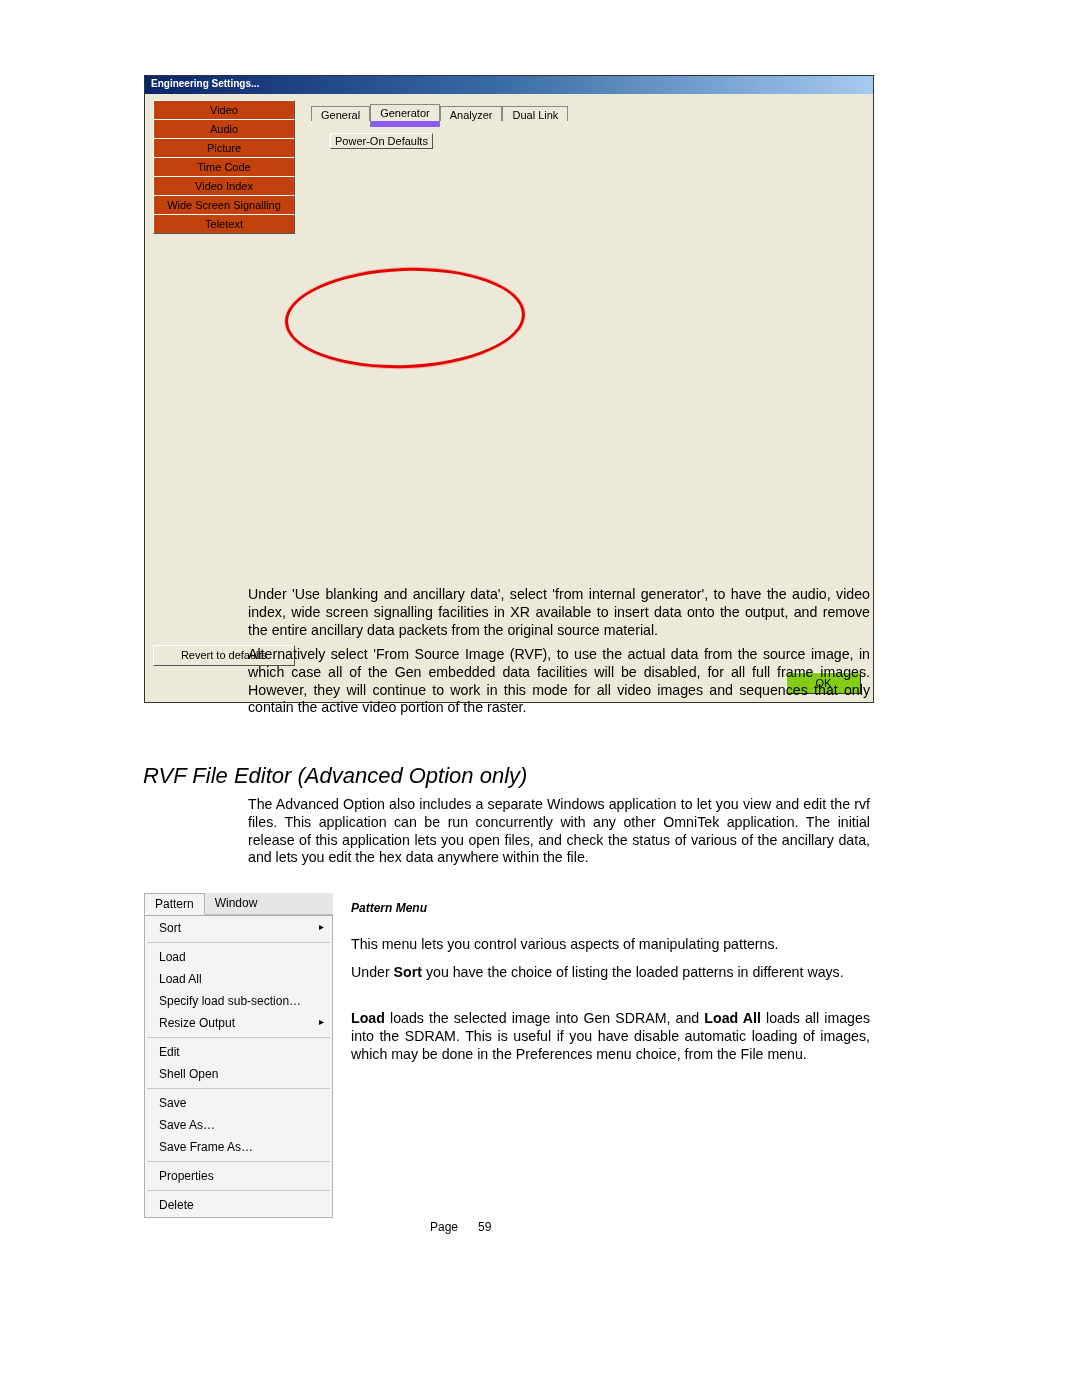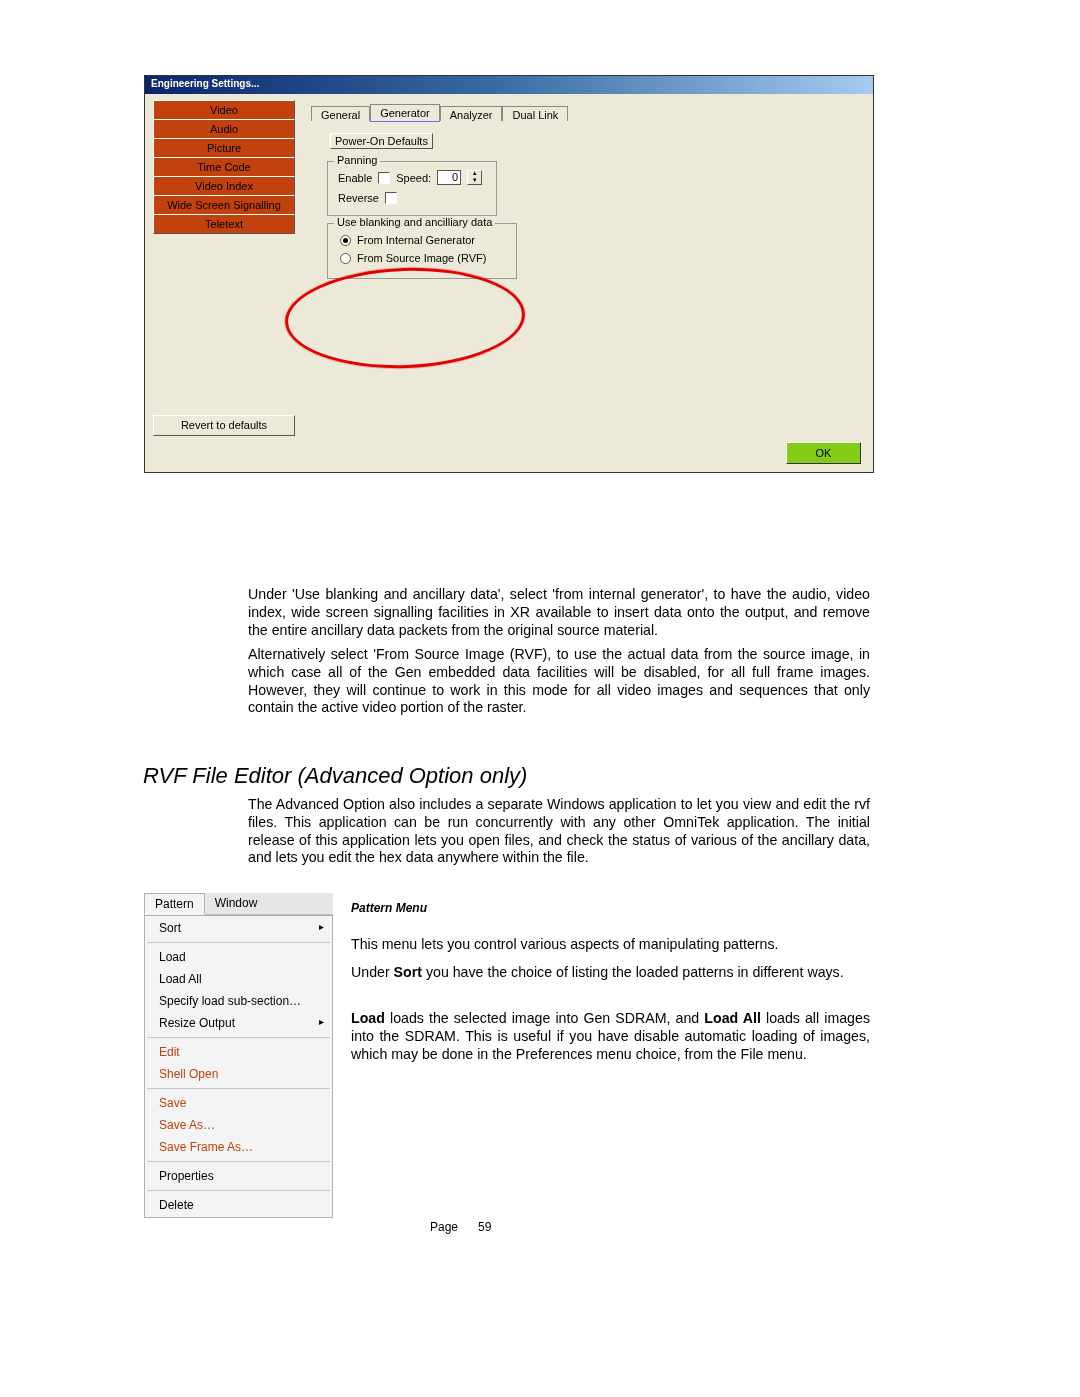--- a/index.html
+++ b/index.html
@@ -10,21 +10,21 @@
     height: 1397px;
     position: relative;
   }
 
   
   .dlg {
     position: absolute;
     left: 144px;
     top: 75px;
     width: 730px;
-    height: 398px;
+    height: 628px;
     border: 1px solid #333;
     background: #ece9d8;
   }
   .titlebar {
     height: 18px;
     background: linear-gradient(to right,#0a246a 0%,#3a6ea5 50%,#a6caf0 100%);
     color: #fff;
     font-size: 10px;
     font-weight: bold;
     padding: 2px 6px;
@@ -81,21 +81,21 @@
   }
   .tab {
     padding: 2px 9px;
     background: #ece9d8;
     border: 1px solid #888;
     border-bottom: none;
     position: relative;
   }
   .tab.inactive { top: 2px; border-bottom:1px solid #888; }
   .tab.active {
-    border-bottom: 1px solid #8b5cf6;
+    border-bottom: 6px solid #8b5cf6;
     top: 0;
     z-index: 2;
   }
   .tabpage {
     position: absolute;
     left: 8px; top: 27px; right: 8px; bottom: 40px;
     background: #ece9d8;
     text-decoration: underline;
   }
   .pod-btn {
@@ -228,21 +228,21 @@
     padding:1px 0;
   }
   .menu-item {
     padding:4px 14px;
     color:#000;
     position:relative;
   }
   .menu-item.has-sub::after{
     content:"▸"; position:absolute; right:8px; font-size:10px;
   }
-  .menu-item.disabled { color:#c2410c; }
+  .menu-item.disabled { color:#000000; }
   .menu-sep {
     height:1px; margin:3px 2px; background:#c9c9c9;
   }
 
   .h2b {
     position:absolute;
     left:351px; top:901px;
     font-size:12px;
     font-weight:bold;
     font-style:italic;
@@ -276,49 +276,21 @@
     <div class="mainpane">
       <div class="tabrow">
         <div class="tab inactive">General</div>
         <div class="tab active">Generator</div>
         <div class="tab inactive">Analyzer</div>
         <div class="tab inactive">Dual Link</div>
       </div>
       <div class="tabpage">
         <div class="pod-btn">Power-On Defaults</div>
 
-        <div class="groupbox panning">
-          <span class="legend">Panning</span>
-          <div class="panning-row one">
-            <span>Enable</span>
-            <span class="chk"></span>
-            <span>Speed:</span>
-            <span class="speed-field">0</span>
-            <span class="spinner">
-              <div>▲</div>
-              <div>▼</div>
-            </span>
-          </div>
-          <div class="panning-row two">
-            <span>Reverse</span>
-            <span class="chk"></span>
-          </div>
-        </div>
-
-        <div class="groupbox ancgroup">
-          <span class="legend">Use blanking and ancilliary data</span>
-          <div class="radio-row one">
-            <span class="radio checked"></span>
-            <span>From Internal Generator</span>
-          </div>
-          <div class="radio-row two">
-            <span class="radio"></span>
-            <span>From Source Image (RVF)</span>
-          </div>
-        </div>
+
       </div>
       <div class="okbtn">OK</div>
     </div>
   </div>
   <div class="ellipse"></div>
 </div>
 
 <div class="bodytext bt1">Under 'Use blanking and ancillary data', select 'from internal generator', to have the audio, video index, wide screen signalling facilities in XR available to insert data onto the output, and remove the entire ancillary data packets from the original source material.</div>
 <div class="bodytext bt2">Alternatively select 'From Source Image (RVF), to use the actual data from the source image, in which case all of the Gen embedded data facilities will be disabled, for all full frame images.  However, they will continue to work in this mode for all video images and sequences that only contain the active video portion of the raster.</div>
 

